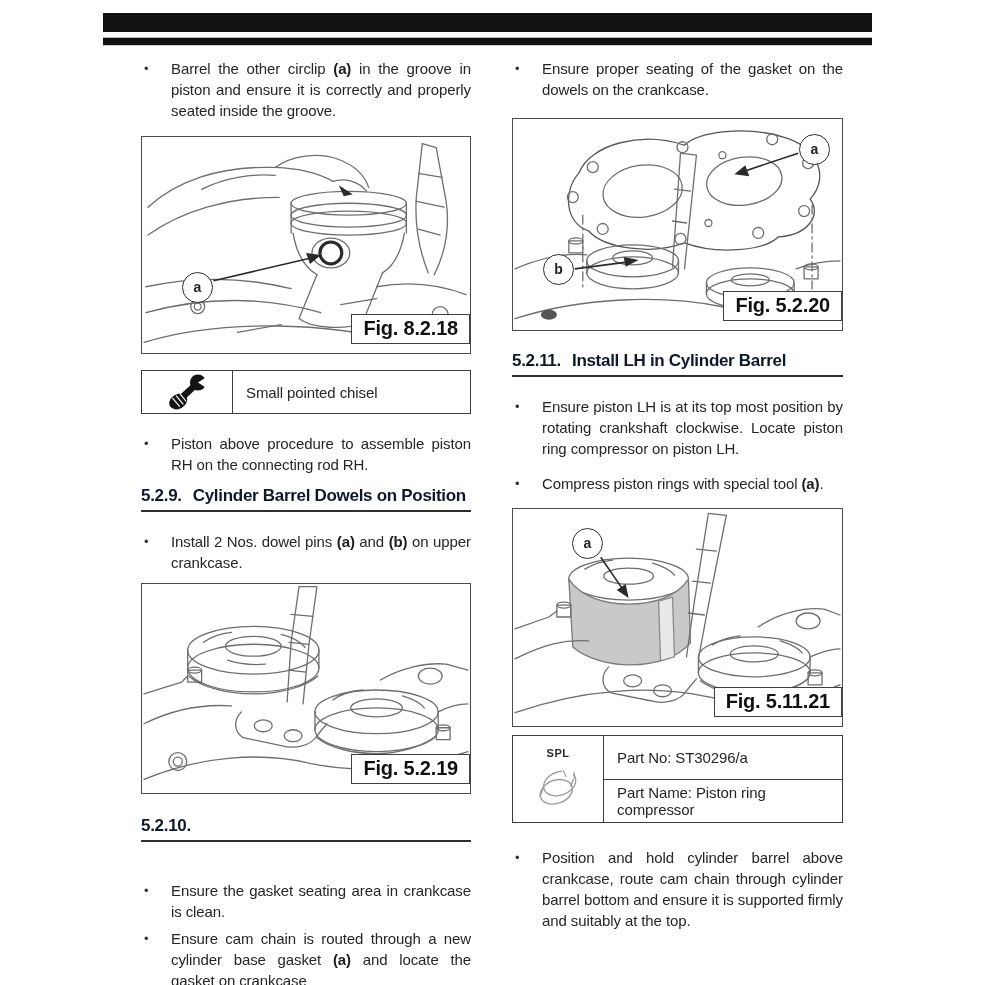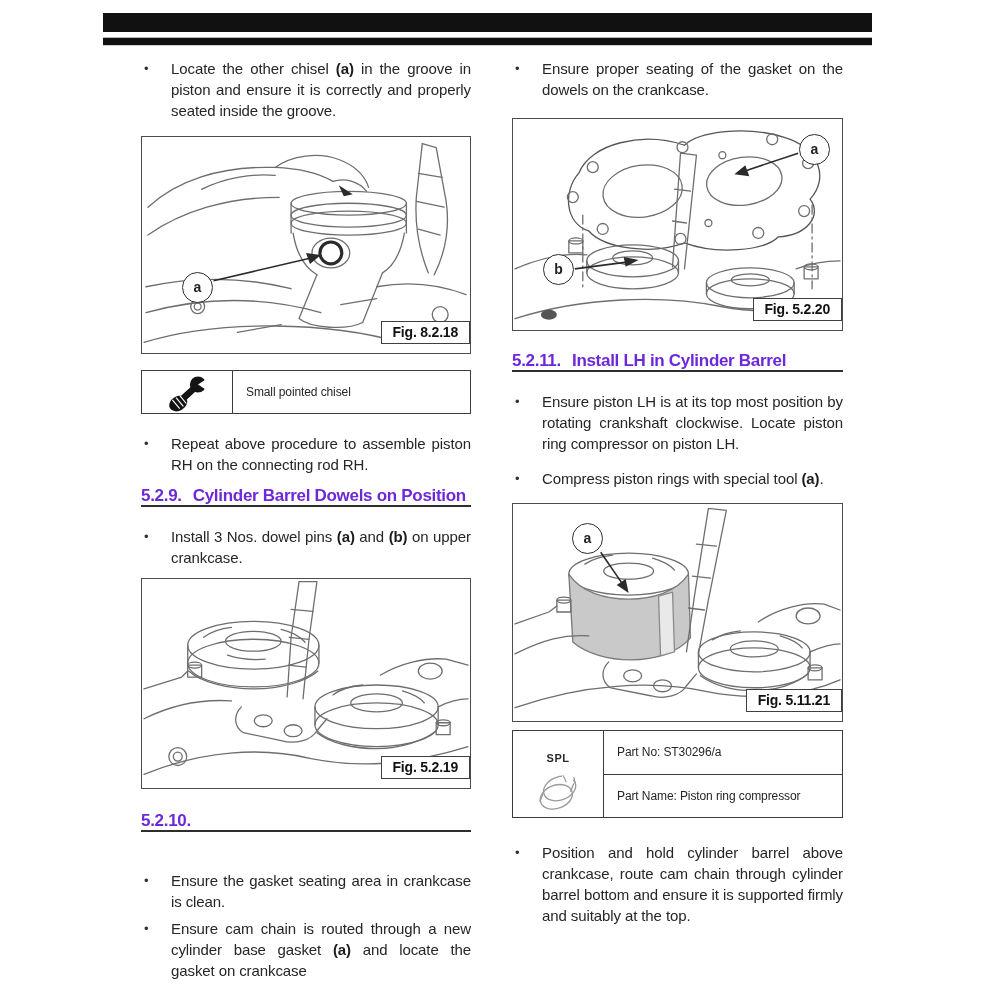--- a/index.html
+++ b/index.html
@@ -14,54 +14,54 @@
   
   .col{position:absolute;top:58px;}
   .col-left{left:141px;width:330px;}
   .col-right{left:512px;width:331px;}
   
   .row{display:flex;}
   .dot{flex:none;width:27px;font-size:13px;line-height:21px;color:#333;padding-left:3px;}
   .bt{flex:1;margin:0;font-size:15px;line-height:21px;text-align:justify;letter-spacing:-0.1px;}
   .bb{font-weight:700;color:#1c1c1c;}
   
-  .h{display:flex;gap:11px;font-weight:700;font-size:17px;line-height:19px;color:#6d28d9;
-     letter-spacing:-0.3px;border-bottom:2px solid #2e2e2e;}
+  .h{display:flex;gap:11px;font-weight:700;font-size:17px;line-height:19px;color:#0f172a;
+     letter-spacing:-0.3px;padding-bottom:5px;border-bottom:2px solid #2e2e2e;}
   
   .fig{position:relative;border:1.5px solid #4c4c4c;background:#fff;}
   .fig svg{display:block;width:100%;height:100%;}
   .figcap{position:absolute;right:0;bottom:9px;background:#fff;border:1.5px solid #3f3f3f;
-          padding:2px 11px 3px 11px;font-size:14px;font-weight:700;color:#111;letter-spacing:-0.2px;}
+          padding:2px 11px 3px 11px;font-size:20px;font-weight:700;color:#111;letter-spacing:-0.2px;}
   .callout{position:absolute;width:29px;height:29px;border:1.6px solid #2e2e2e;border-radius:50%;
            background:#fff;text-align:center;line-height:29px;font-size:14px;font-weight:700;color:#222;}
   
   .ttable{display:flex;border:1.5px solid #3c3c3c;background:#fff;}
   .ticon{flex:none;width:90px;border-right:1.5px solid #3c3c3c;display:flex;flex-direction:column;
-         align-items:center;justify-content:flex-end;}
+         align-items:center;justify-content:center;}
   .tbody{flex:1;display:flex;flex-direction:column;}
-  .tcell{flex:1;display:flex;align-items:center;padding-left:13px;font-size:12px;letter-spacing:-0.1px;}
+  .tcell{flex:1;display:flex;align-items:center;padding-left:13px;font-size:15px;letter-spacing:-0.1px;}
   .tcell + .tcell{border-top:1.5px solid #3c3c3c;}
   .spl-label{font-size:11px;font-weight:700;color:#2a2a2a;letter-spacing:0.5px;margin-bottom:1px;}
   
   .mb6{margin-bottom:6px}.mb8{margin-bottom:8px}.mb10{margin-bottom:10px}.mb11{margin-bottom:11px}
   .mb14{margin-bottom:14px}.mb15{margin-bottom:15px}.mb16{margin-bottom:16px}.mb18{margin-bottom:18px}
   .mb19{margin-bottom:19px}.mb20{margin-bottom:20px}.mb22{margin-bottom:22px}.mb24{margin-bottom:24px}
   .mb26{margin-bottom:38px}
 </style>
 </head>
 <body>
 
 <div class="bar bar1"></div>
 <div class="bar bar2"></div>
 
 <div class="col col-left">
 
   <div class="row mb15">
     <span class="dot">•</span>
-    <p class="bt"><span>Locate the other chisel </span><span class="bb">(a)</span><span> in the groove in piston and ensure it is correctly and properly seated inside the groove.</span></p>
+    <p class="bt"><span>Barrel the other circlip </span><span class="bb">(a)</span><span> in the groove in piston and ensure it is correctly and properly seated inside the groove.</span></p>
   </div>
 
   <div class="fig mb16" style="height:216px;">
     <svg viewBox="0 0 330 216">
       <g stroke="#6e6e6e" fill="none" stroke-width="1.3" stroke-linecap="round" stroke-linejoin="round">
         <path d="M6,70 C34,44 78,28 134,30 C160,31 178,36 192,44"></path>
         <path d="M6,98 C40,74 86,60 138,60"></path>
         <path d="M134,30 C150,18 178,14 198,22 C214,28 224,38 228,50"></path>
         <path d="M192,44 C204,40 218,44 226,54"></path>
         <path d="M60,52 C84,40 112,36 134,38"></path>
@@ -108,31 +108,31 @@
         </g>
       </svg>
     </div>
     <div class="tbody">
       <div class="tcell">Small pointed chisel</div>
     </div>
   </div>
 
   <div class="row mb11">
     <span class="dot">•</span>
-    <p class="bt"><span>Repeat above procedure to assemble piston RH on the connecting rod RH.</span></p>
+    <p class="bt"><span>Piston above procedure to assemble piston RH on the connecting rod RH.</span></p>
   </div>
 
   <div class="h mb19">
     <span>5.2.9.</span>
     <span>Cylinder Barrel Dowels on Position</span>
   </div>
 
   <div class="row mb10">
     <span class="dot">•</span>
-    <p class="bt"><span>Install 3 Nos. dowel pins </span><span class="bb">(a)</span><span> and </span><span class="bb">(b)</span><span> on upper crankcase.</span></p>
+    <p class="bt"><span>Install 2 Nos. dowel pins </span><span class="bb">(a)</span><span> and </span><span class="bb">(b)</span><span> on upper crankcase.</span></p>
   </div>
 
   <div class="fig mb22" style="height:209px;text-align:center;">
     <svg viewBox="0 0 330 209">
       <g stroke="#6e6e6e" fill="none" stroke-width="1.3" stroke-linecap="round" stroke-linejoin="round">
         <ellipse cx="112" cy="66" rx="66" ry="24"></ellipse>
         <ellipse cx="112" cy="62" rx="28" ry="10"></ellipse>
         <path d="M62,58 C70,52 80,49 90,48 M140,50 C152,53 160,58 164,63 M86,76 C98,80 112,81 124,80"></path>
         <path d="M46,66 L46,84 M178,66 L178,84"></path>
         <ellipse cx="112" cy="84" rx="66" ry="24"></ellipse>

